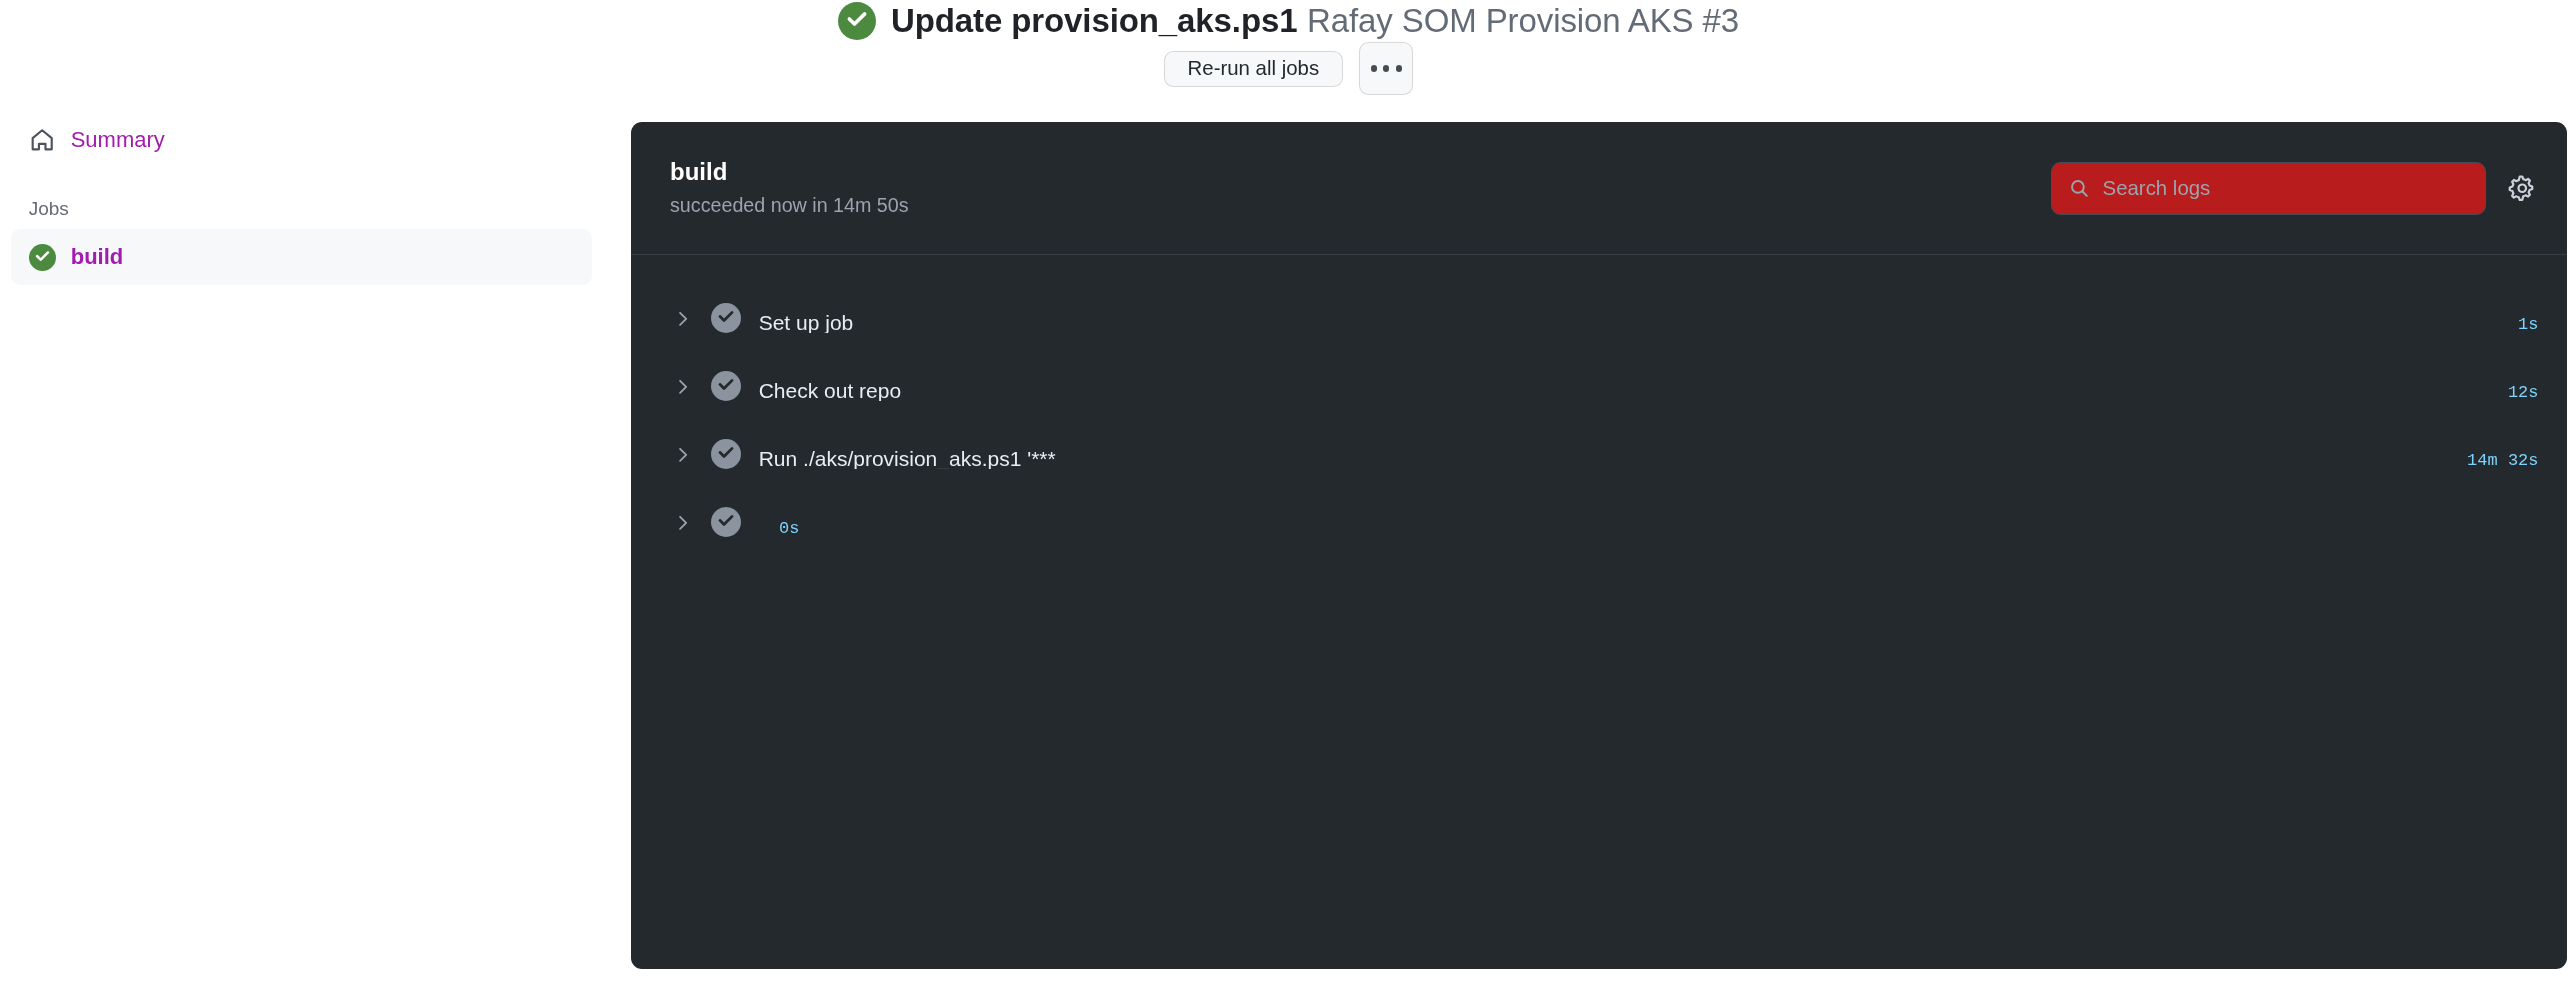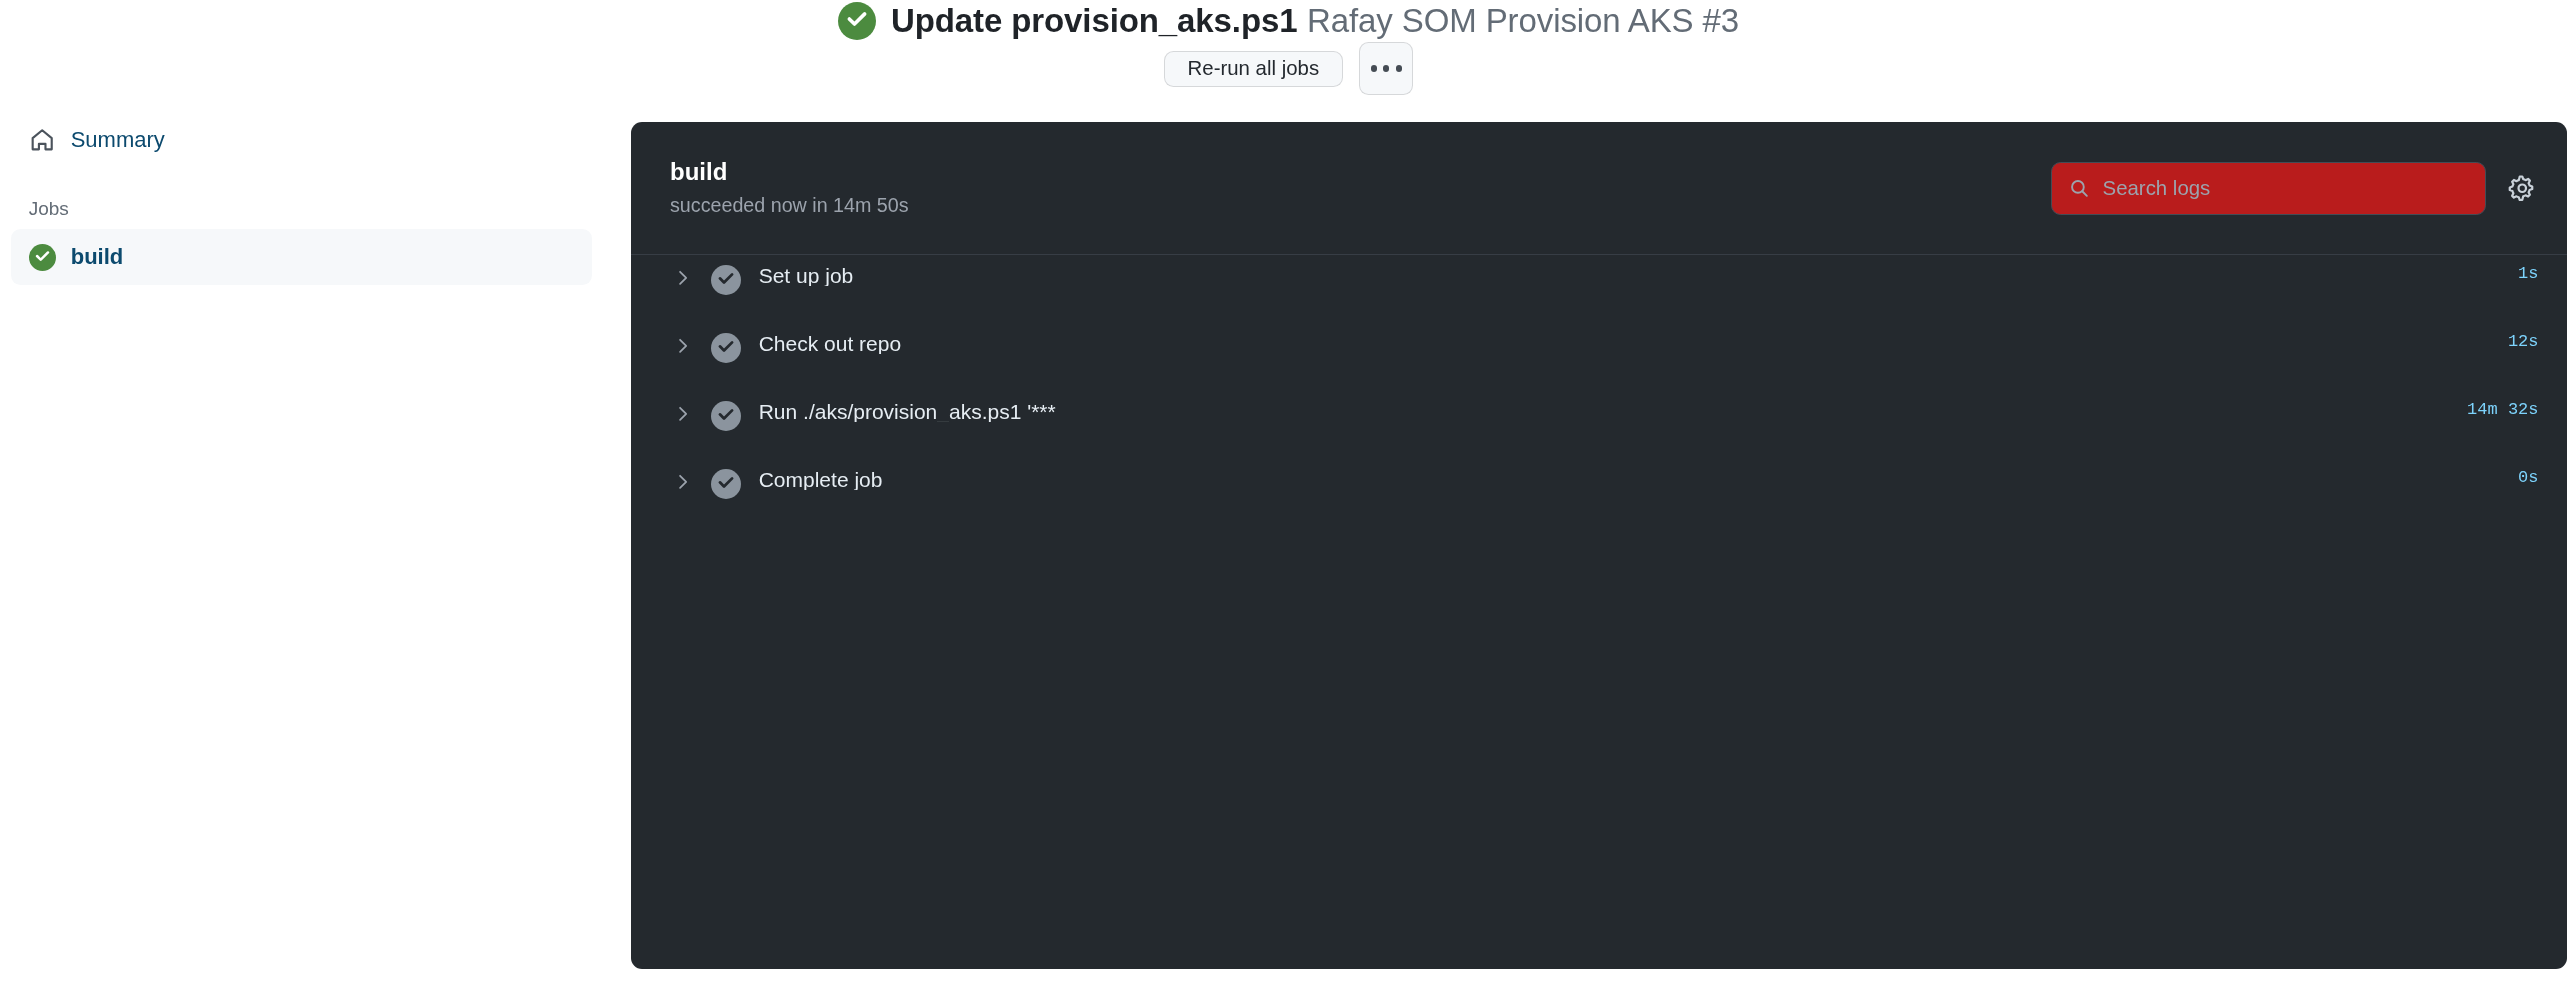--- a/index.html
+++ b/index.html
@@ -120,21 +120,21 @@
     height: 56px;
     padding: 0 17.7px;
     border-radius: 9.5px;
     cursor: pointer;
   }
   .side-row.selected {
     background: #f6f8fa;
   }
   .side-row .label {
     font-size: 22px;
-    color: #0c4a6e;
+    color: #a21caf;
     line-height: 1;
     white-space: nowrap;
   }
   .side-row.selected .label { font-weight: 600; }
 
   .side-icon {
     width: 27px; height: 27px;
     flex: 0 0 27px;
     display: flex;
     align-items: center;
@@ -225,21 +225,21 @@
     justify-content: center;
     cursor: pointer;
     flex: 0 0 37px;
   }
 
   
   .steps { padding-top: 9.5px; }
 
   .step-row {
     display: flex;
-    align-items: flex-start;
+    align-items: flex-end;
     height: 68px;
     padding: 0 28.5px 0 38px;
     cursor: pointer;
   }
 
   .chev {
     width: 27px; height: 27px;
     flex: 0 0 27px;
     display: flex;
     align-items: center;
@@ -394,19 +394,18 @@
     <div class="step-row">
       <span class="chev">
         <svg width="17.7" height="17.7" viewBox="0 0 16 16" fill="none" stroke="#9ca3ad" stroke-width="1.6" stroke-linecap="round" stroke-linejoin="round">
             <path d="M5.5 2.5 11 8l-5.5 5.5"></path>
           </svg>
       </span>
       <svg class="step-check" viewBox="0 0 16 16">
         <circle cx="8" cy="8" r="8" fill="#8b949e"></circle>
         <path d="M11.78 5.53a.75.75 0 0 0-1.06-1.06L6.94 8.25 5.28 6.59a.75.75 0 0 0-1.06 1.06l2.19 2.19a.75.75 0 0 0 1.06 0l4.31-4.31Z" fill="#24292e"></path>
       </svg>
-      <span class="step-label">Complete job</span>
       <span class="step-dur">0s</span>
     </div>
 
   </div>
 </section>
 
 
 </body></html>

